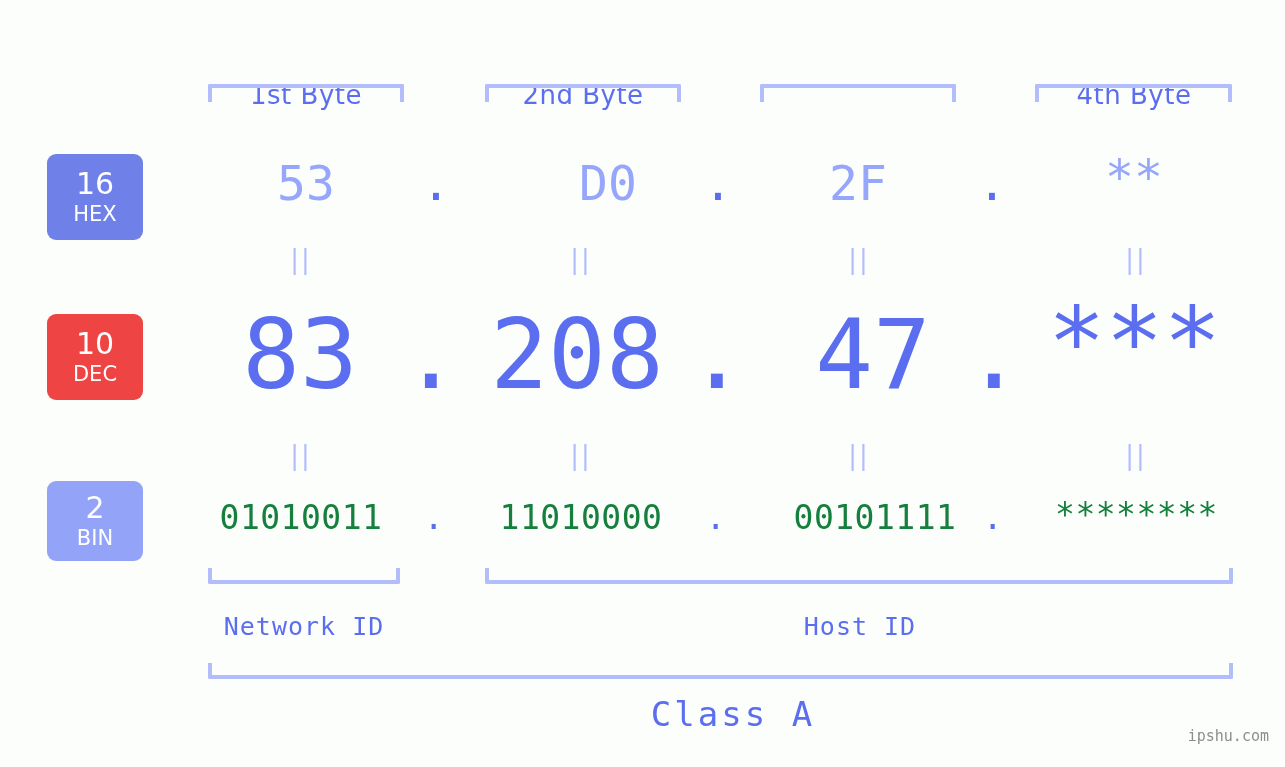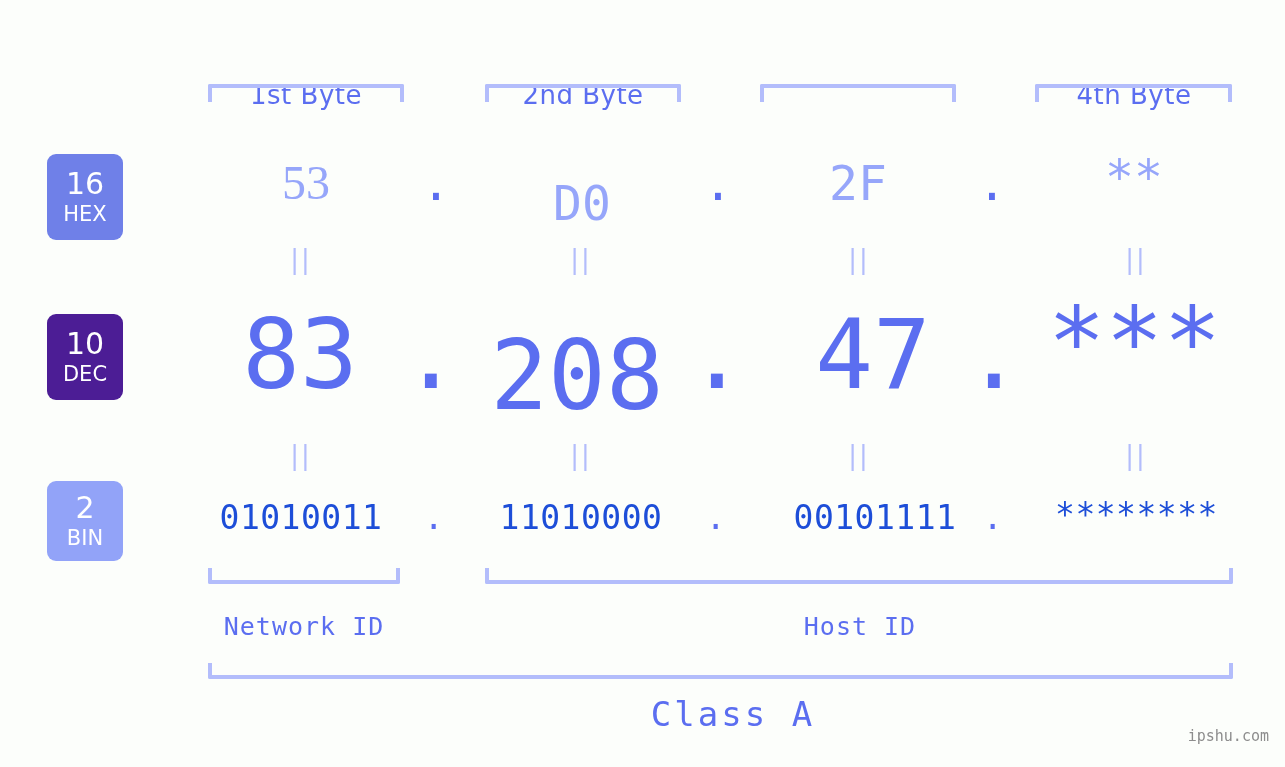--- a/index.html
+++ b/index.html
@@ -51,21 +51,21 @@
     border-bottom: 4px solid #b3bdfb;
     border-left: 4px solid #b3bdfb;
     border-right: 4px solid #b3bdfb;
     border-radius: 0 0 2px 2px;
   }
 
   
   .badge {
     position: absolute;
     left: 47px;
-    width: 76px;
+    width: 96px;
     border-radius: 9px;
     color: #ffffff;
     display: flex;
     flex-direction: column;
     align-items: center;
     justify-content: center;
     font-family: "DejaVu Sans", "Liberation Sans", sans-serif;
     line-height: 1;
   }
   .badge .num {
@@ -74,21 +74,21 @@
     letter-spacing: 0px;
     margin-bottom: 5px;
   }
   .badge .name {
     font-size: 21px;
     font-weight: 400;
     letter-spacing: 0px;
   }
 
   .badge-hex { top: 154px; height: 86px; background: #6f80e8; }
-  .badge-dec { top: 314px; height: 86px; background: #4c1d95; }
+  .badge-dec { top: 314px; height: 86px; background: #ef4444; }
   .badge-bin { top: 481px; height: 80px; background: #92a3f8; }
 
   
   .row {
     position: absolute;
     left: 0;
     width: 1285px;
     height: 0;
   }
   .cell {
@@ -127,21 +127,21 @@
     font-size: 96px;
     color: #5b6ef0;
     line-height: 120px;
     height: 120px;
   }
 
   
   .row-bin { top: 492px; }
   .row-bin .cell {
     font-size: 33px;
-    color: #1d4ed8;
+    color: #15803d;
     line-height: 52px;
     height: 52px;
     font-weight: 400;
     letter-spacing: 0.5px;
   }
   .row-bin .dot {
     font-size: 33px;
     color: #5b6ef0;
     line-height: 52px;
     height: 52px;
@@ -218,38 +218,38 @@
   <div class="badge badge-dec">
     <span class="num">10</span>
     <span class="name">DEC</span>
   </div>
   <div class="badge badge-bin">
     <span class="num">2</span>
     <span class="name">BIN</span>
   </div>
 
   <div class="row row-hex">
-    <div class="cell" style="left:206px; width:200px;font-family:Liberation Serif, serif;">53</div>
+    <div class="cell" style="left:206px; width:200px;">53</div>
     <div class="dot cell" style="left:406px; width:60px;">.</div>
-    <div class="cell" style="left:482px; width:200px;margin-top:20px;">D0</div>
+    <div class="cell" style="left:508px; width:200px;">D0</div>
     <div class="dot cell" style="left:688px; width:60px;">.</div>
     <div class="cell" style="left:758px; width:200px;">2F</div>
     <div class="dot cell" style="left:962px; width:60px;">.</div>
     <div class="cell stars-sm" style="left:1034px; width:200px;">**</div>
   </div>
 
   <div class="eq" style="left:281px; top:246px;">||</div>
   <div class="eq" style="left:561px; top:246px;">||</div>
   <div class="eq" style="left:839px; top:246px;">||</div>
   <div class="eq" style="left:1116px; top:246px;">||</div>
 
   <div class="row row-dec">
     <div class="cell" style="left:200px; width:200px;">83</div>
     <div class="dot cell" style="left:400px; width:62px;">.</div>
-    <div class="cell" style="left:462px; width:230px;margin-top:21px;">208</div>
+    <div class="cell" style="left:462px; width:230px;">208</div>
     <div class="dot cell" style="left:686px; width:62px;">.</div>
     <div class="cell" style="left:768px; width:210px;">47</div>
     <div class="dot cell" style="left:963px; width:62px;">.</div>
     <div class="cell stars" style="left:1027px; width:215px;">***</div>
   </div>
 
   <div class="eq" style="left:281px; top:442px;">||</div>
   <div class="eq" style="left:561px; top:442px;">||</div>
   <div class="eq" style="left:839px; top:442px;">||</div>
   <div class="eq" style="left:1116px; top:442px;">||</div>

